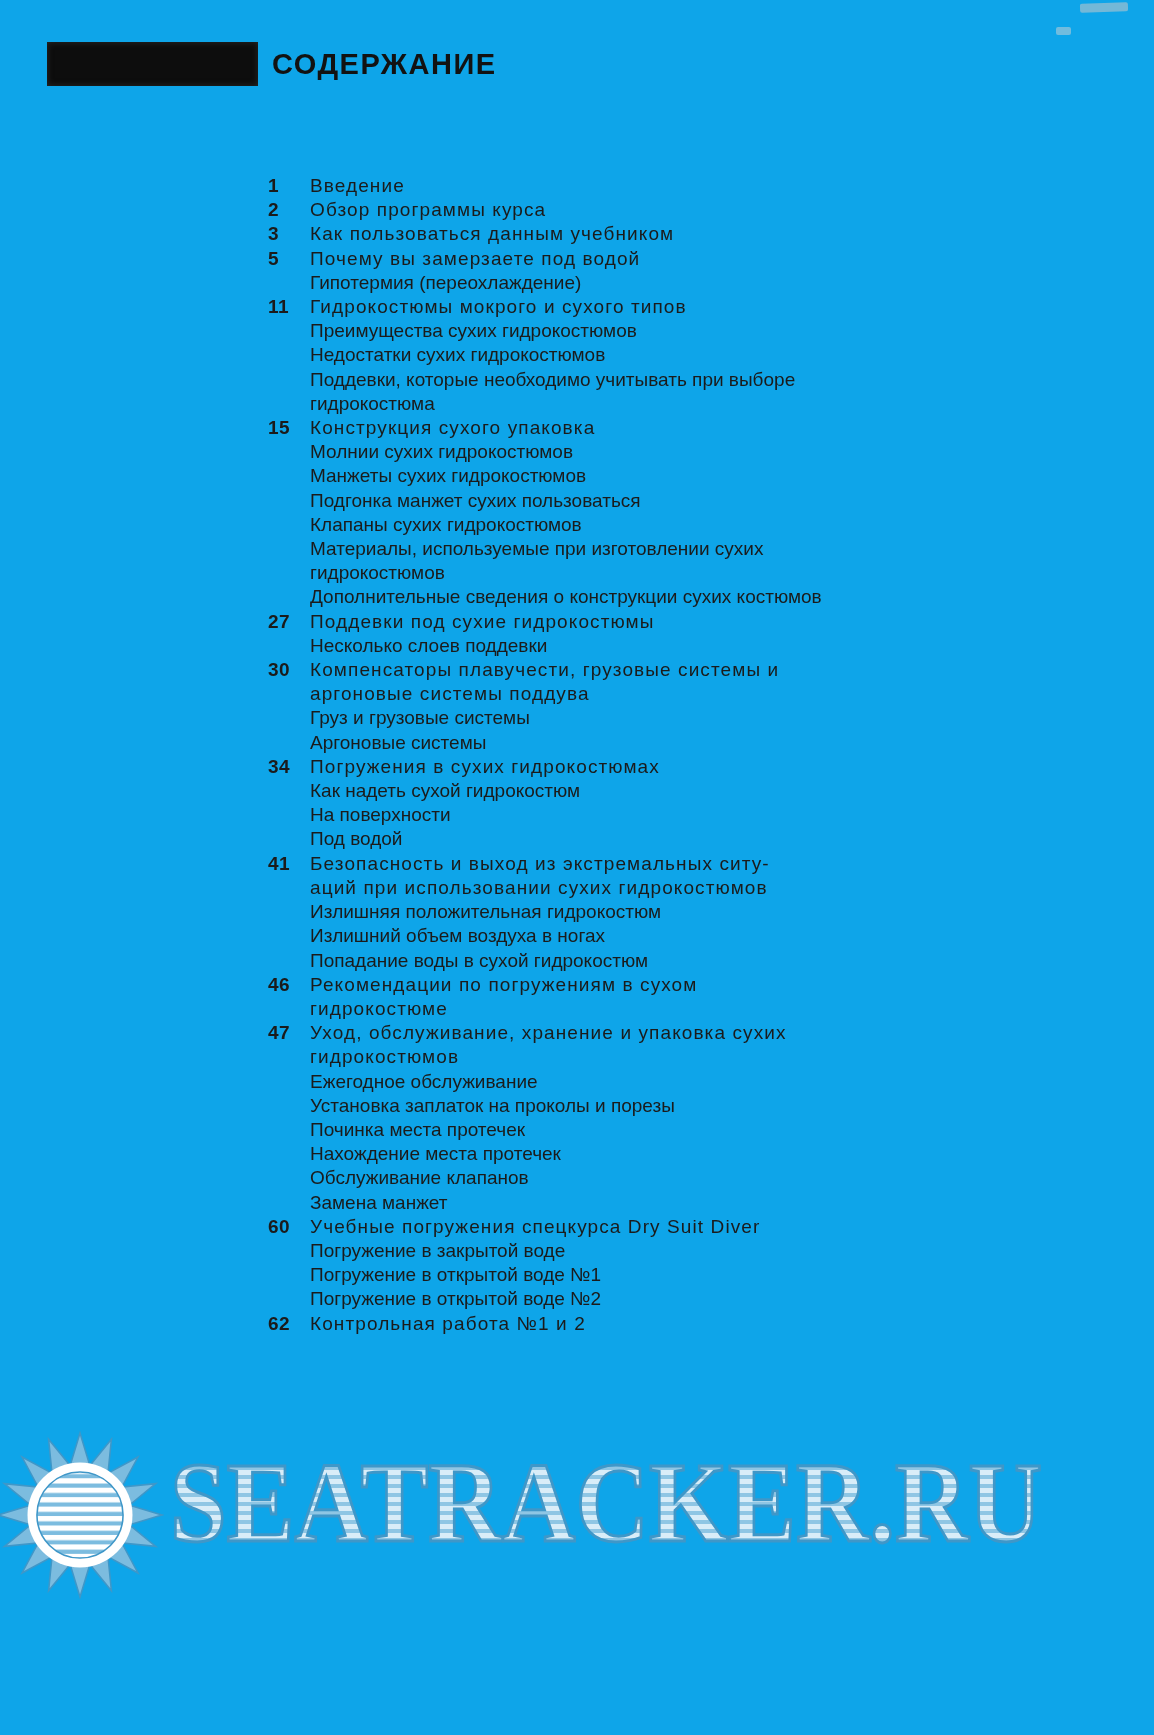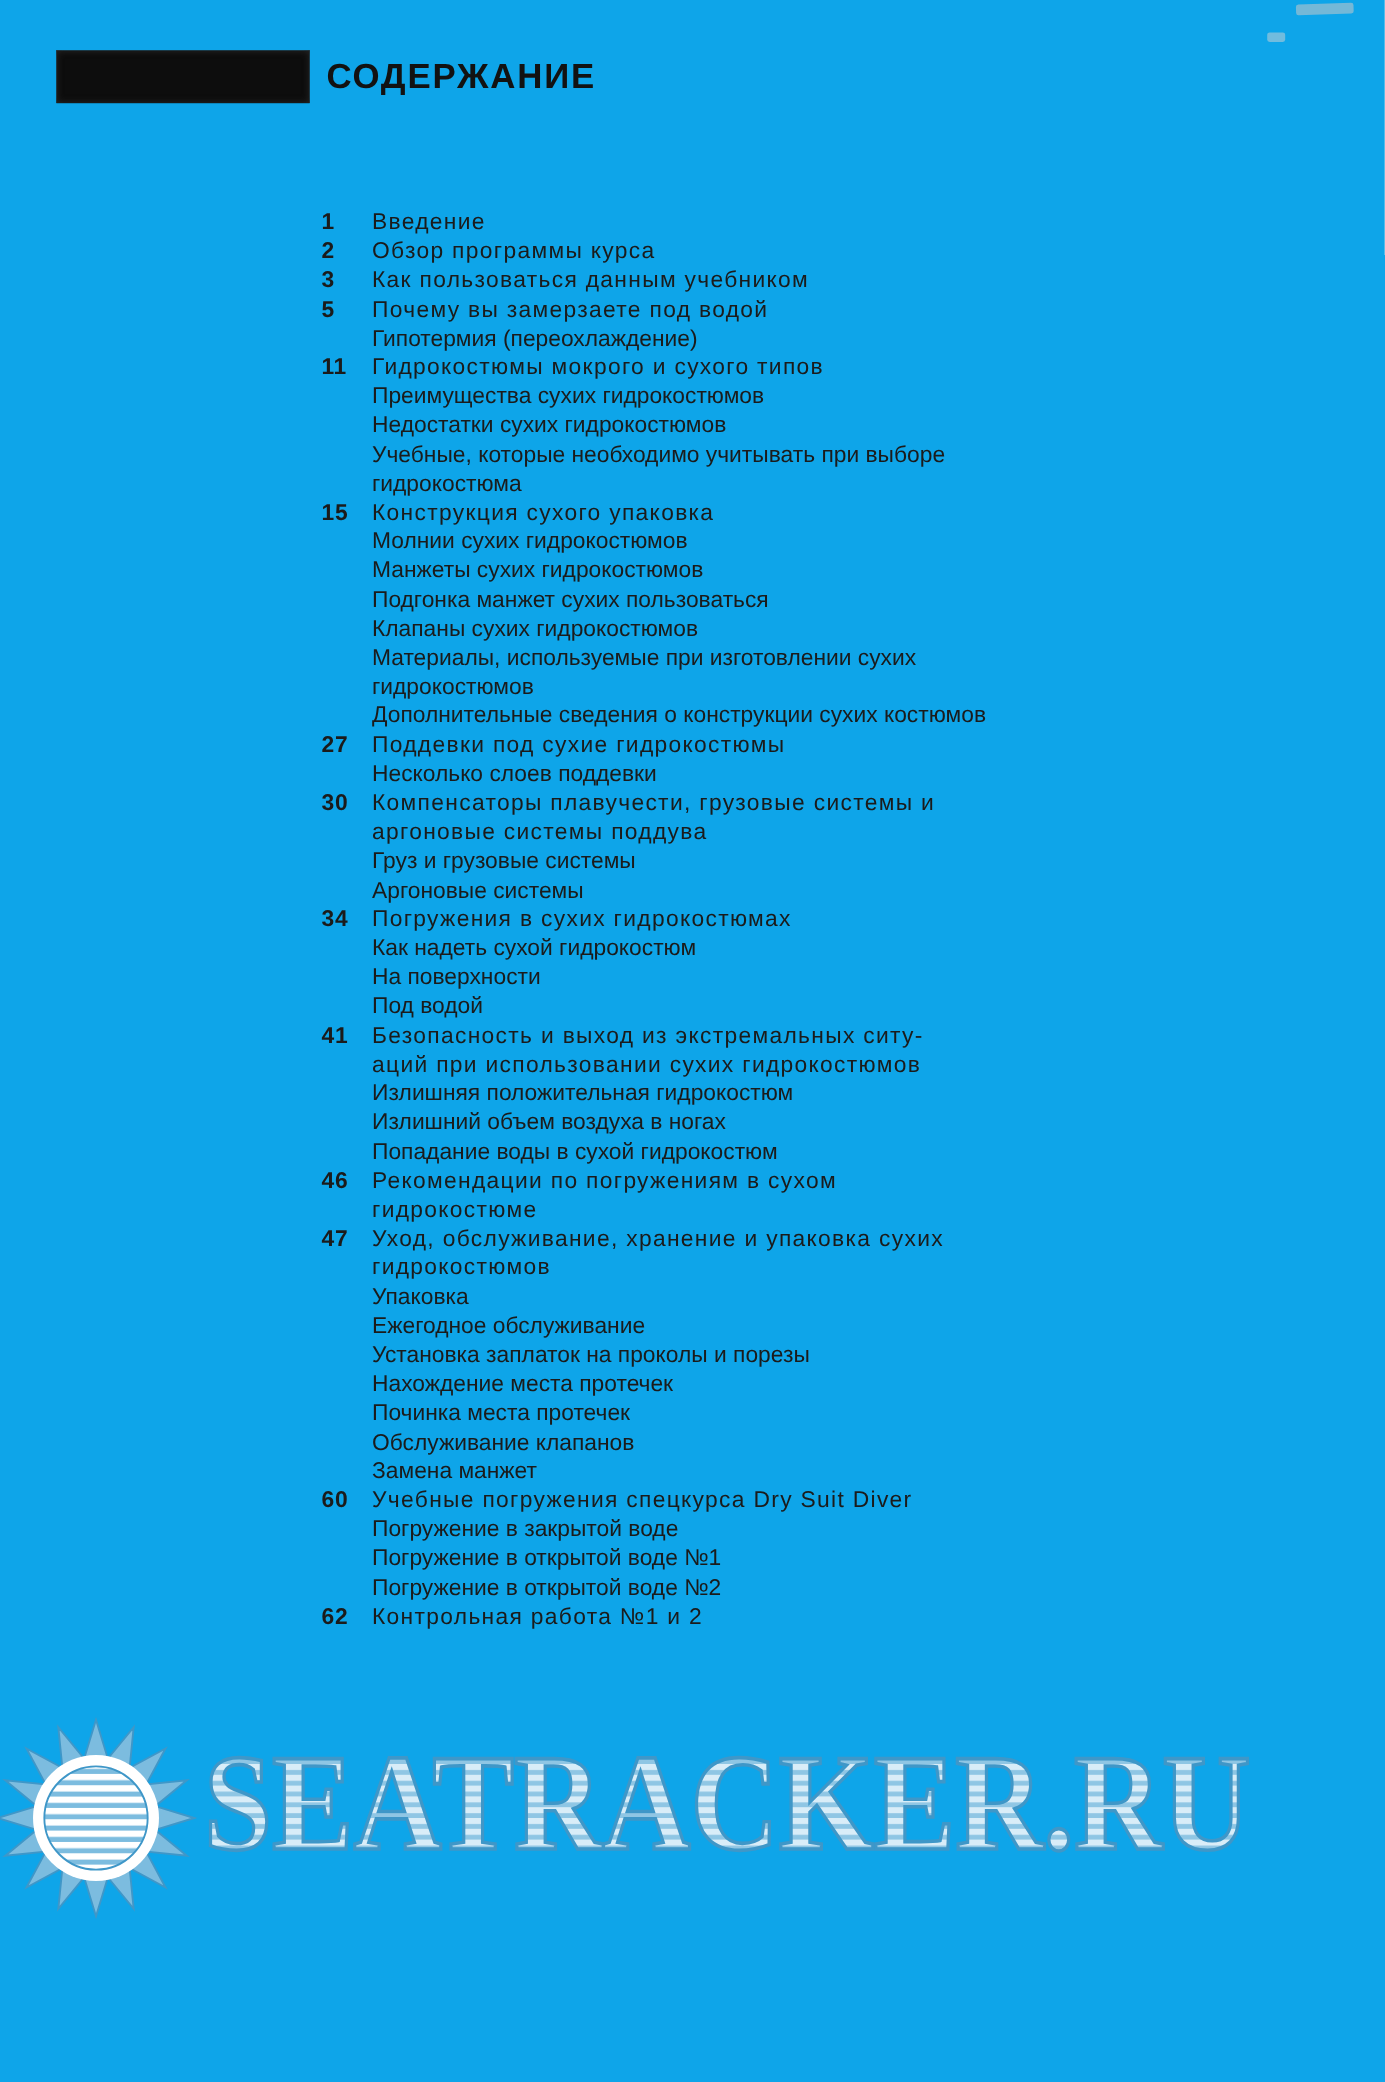--- a/index.html
+++ b/index.html
@@ -104,21 +104,21 @@
       <div class="toc-row">
         <span class="toc-num"></span>
         <span class="toc-text">Преимущества сухих гидрокостюмов</span>
       </div>
       <div class="toc-row">
         <span class="toc-num"></span>
         <span class="toc-text">Недостатки сухих гидрокостюмов</span>
       </div>
       <div class="toc-row">
         <span class="toc-num"></span>
-        <span class="toc-text">Учебные, которые необходимо учитывать при выборе
+        <span class="toc-text">Поддевки, которые необходимо учитывать при выборе
 гидрокостюма</span>
       </div>
       <div class="toc-row bold">
         <span class="toc-num">15</span>
         <span class="toc-text">Конструкция сухого упаковка</span>
       </div>
       <div class="toc-row">
         <span class="toc-num"></span>
         <span class="toc-text">Молнии сухих гидрокостюмов</span>
       </div>
@@ -202,37 +202,33 @@
         <span class="toc-text">Рекомендации по погружениям в сухом
 гидрокостюме</span>
       </div>
       <div class="toc-row bold">
         <span class="toc-num">47</span>
         <span class="toc-text">Уход, обслуживание, хранение и упаковка сухих
 гидрокостюмов</span>
       </div>
       <div class="toc-row">
         <span class="toc-num"></span>
-        <span class="toc-text">Упаковка</span>
-      </div>
-      <div class="toc-row">
-        <span class="toc-num"></span>
         <span class="toc-text">Ежегодное обслуживание</span>
       </div>
       <div class="toc-row">
         <span class="toc-num"></span>
         <span class="toc-text">Установка заплаток на проколы и порезы</span>
       </div>
       <div class="toc-row">
         <span class="toc-num"></span>
+        <span class="toc-text">Починка места протечек</span>
+      </div>
+      <div class="toc-row">
+        <span class="toc-num"></span>
         <span class="toc-text">Нахождение места протечек</span>
-      </div>
-      <div class="toc-row">
-        <span class="toc-num"></span>
-        <span class="toc-text">Починка места протечек</span>
       </div>
       <div class="toc-row">
         <span class="toc-num"></span>
         <span class="toc-text">Обслуживание клапанов</span>
       </div>
       <div class="toc-row">
         <span class="toc-num"></span>
         <span class="toc-text">Замена манжет</span>
       </div>
       <div class="toc-row bold">

